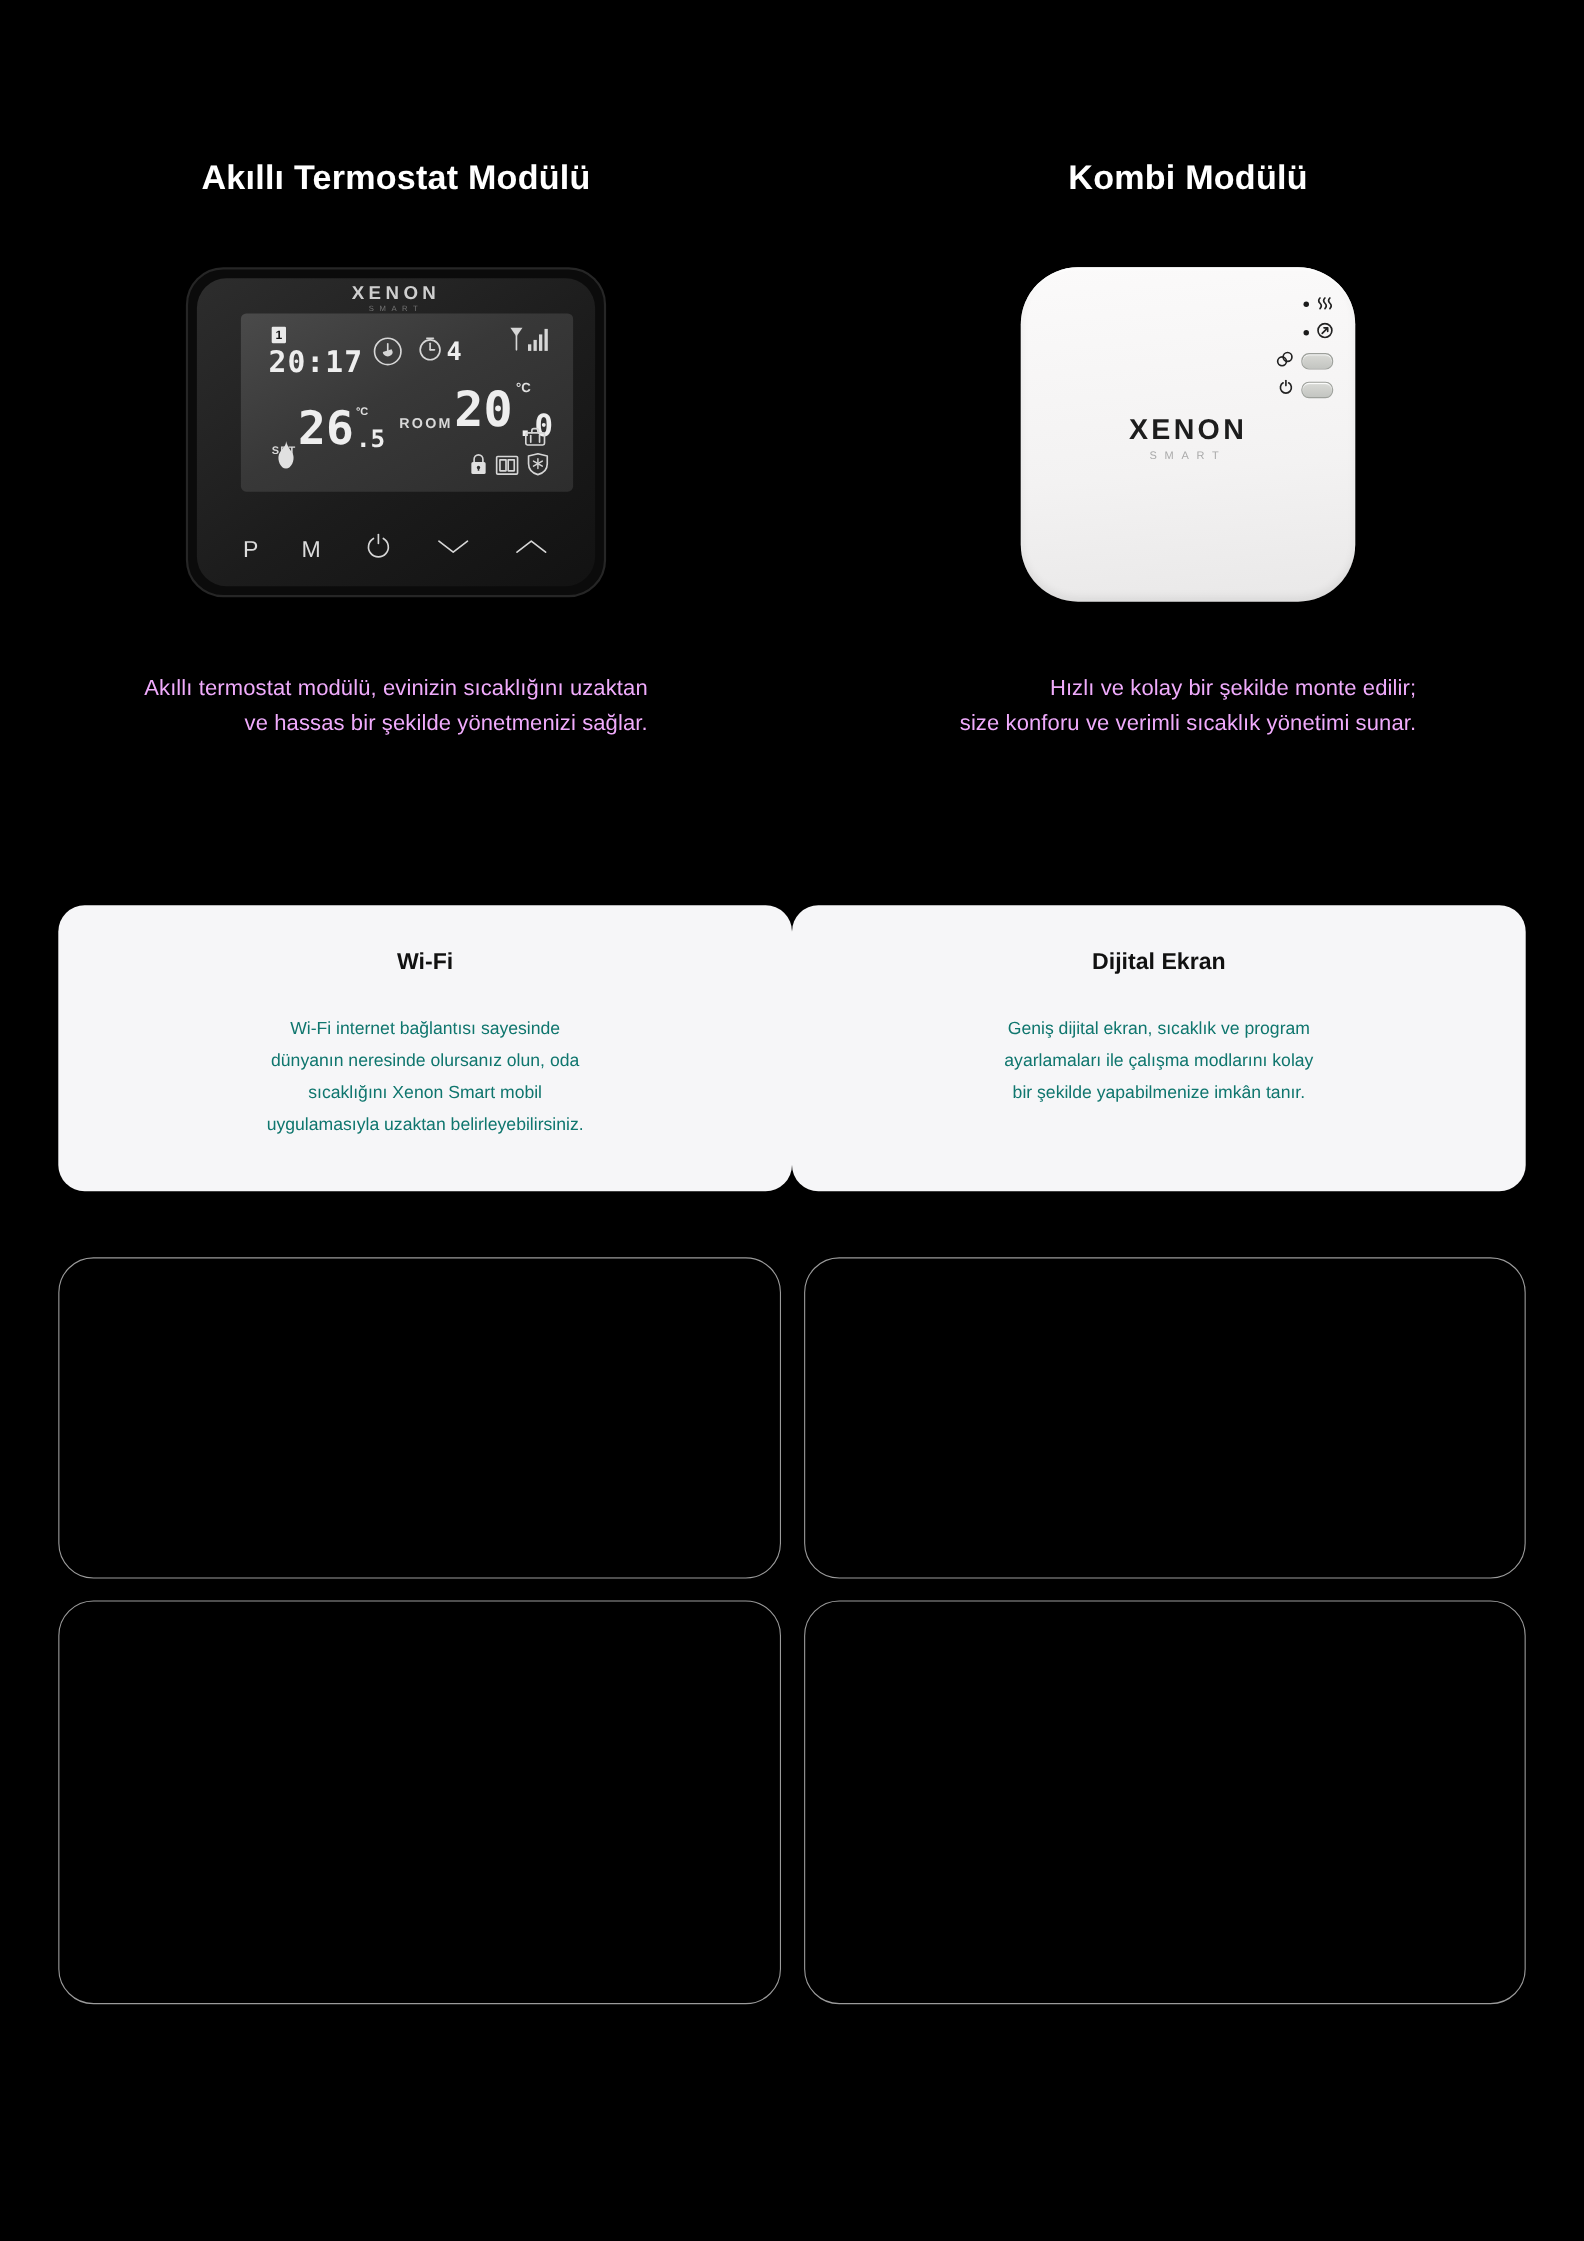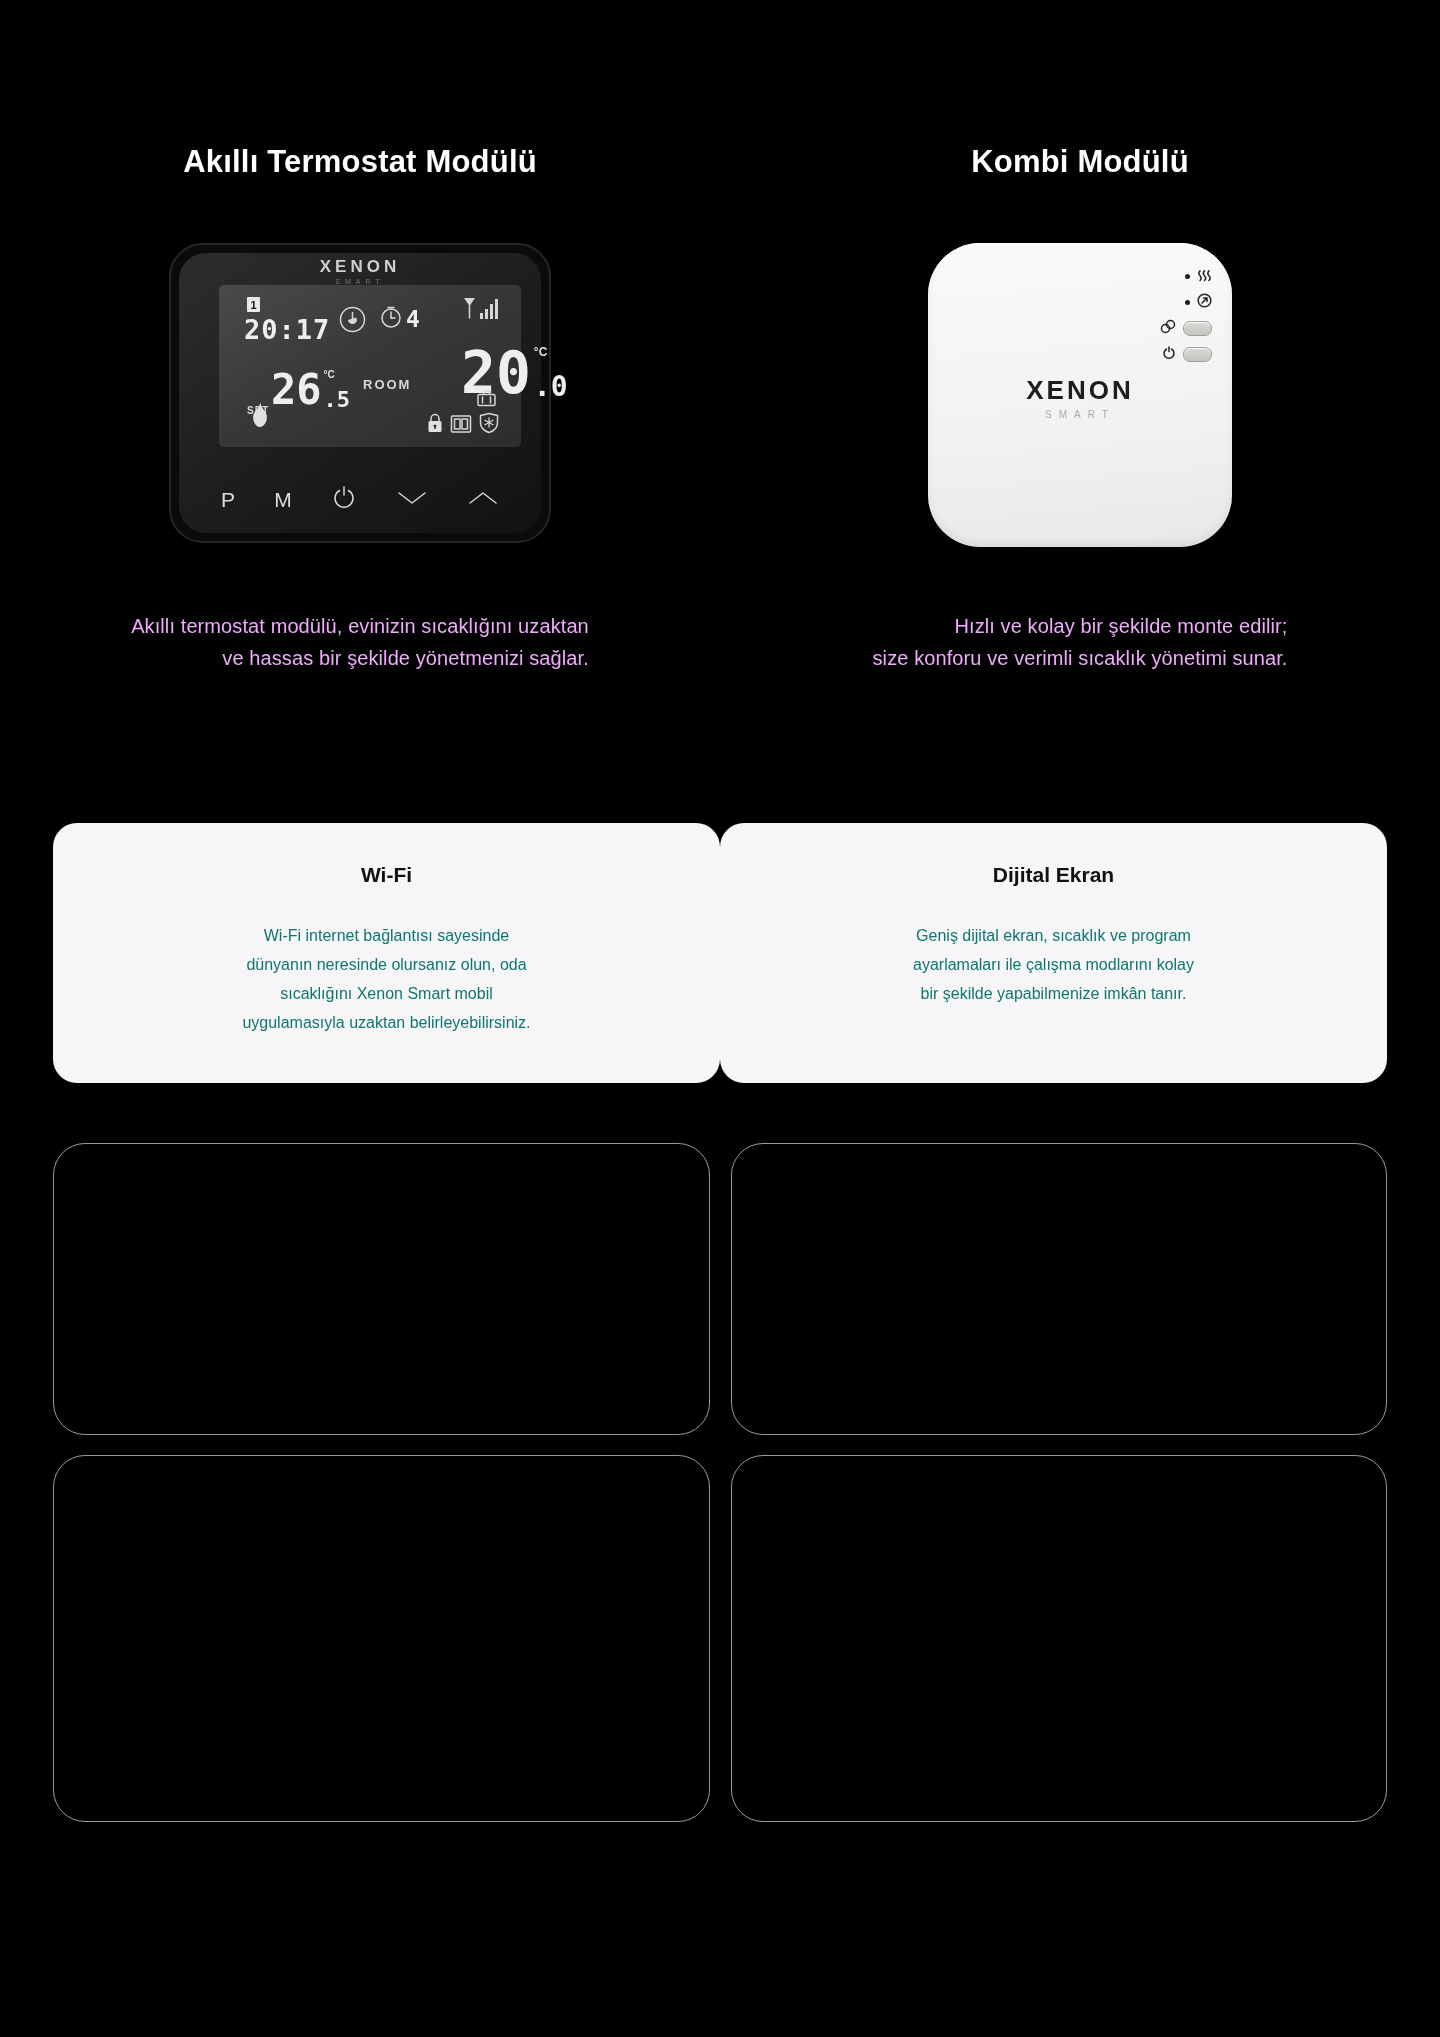--- a/index.html
+++ b/index.html
@@ -58,21 +58,21 @@
   .set-group { position:absolute; left:28px; top:84px; }
   .set-label { position:absolute; left:0; top:36px; font-size:10px; font-weight:700; color:#d6d6d6; letter-spacing:1px; }
   .set-main { position:absolute; left:24px; top:0; display:flex; }
   .set-int { font-size:42px; line-height:42px; }
   .set-side { display:flex; flex-direction:column; justify-content:space-between; height:42px; margin-left:2px; }
   .set-unit { font-size:10px; color:#e0e0e0; font-weight:700; }
   .set-dec { font-size:22px; line-height:22px; }
   .room-group { position:absolute; left:144px; top:60px; }
   .room-label { position:absolute; left:0; top:32px; font-size:13px; font-weight:700; color:#d9d9d9; letter-spacing:2px; }
   .room-main { position:absolute; left:50px; top:0; display:flex; }
-  .room-int { font-size:58px; line-height:56px;margin-left:48px; }
+  .room-int { font-size:44px; line-height:56px; }
   .room-side { display:flex; flex-direction:column; justify-content:space-between; height:56px; margin-left:3px; }
   .room-unit { font-size:12px; color:#e0e0e0; font-weight:700; }
   .room-dec { font-size:28px; line-height:28px; }
   .flame-wrap { position:absolute; left:30px; bottom:14px; }
   .holiday-wrap { position:absolute; right:24px; bottom:36px; }
   .lock-wrap { position:absolute; right:76px; bottom:9px; }
   .window-wrap { position:absolute; right:49px; bottom:9px; }
   .frost-wrap { position:absolute; right:21px; bottom:9px; }
   .t-buttons {
     position:absolute; left:0; right:0; bottom:26px;

